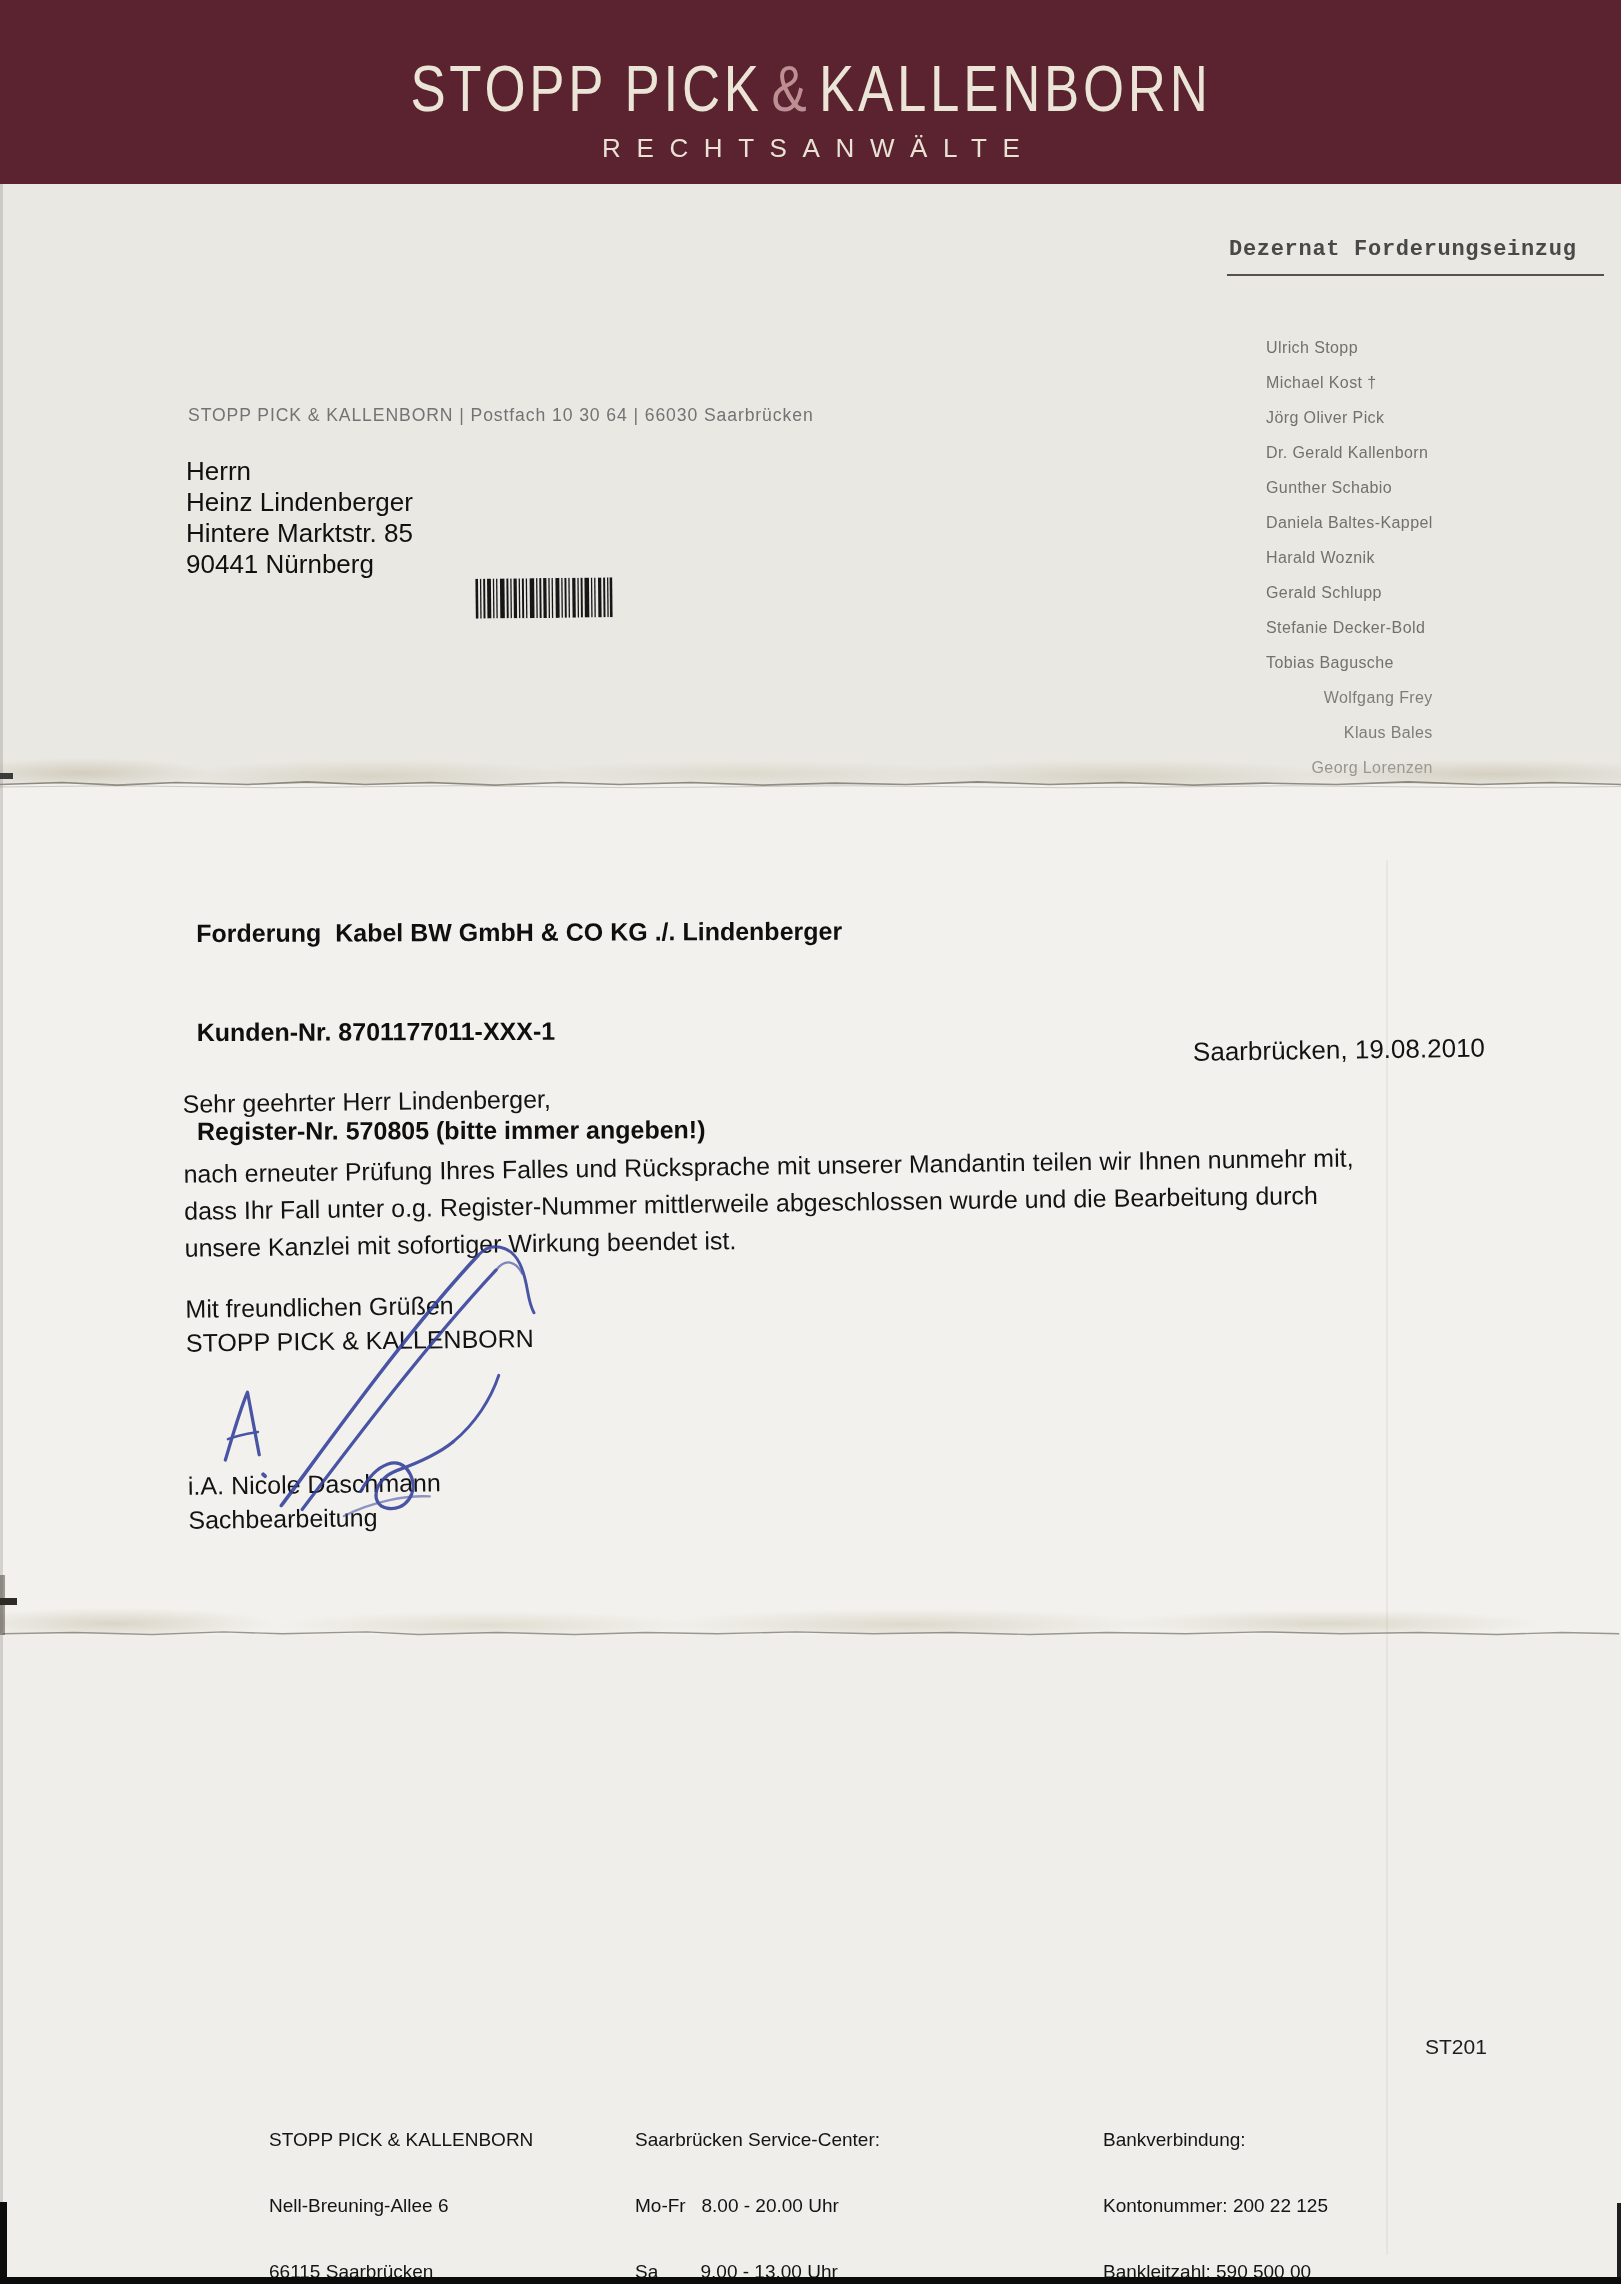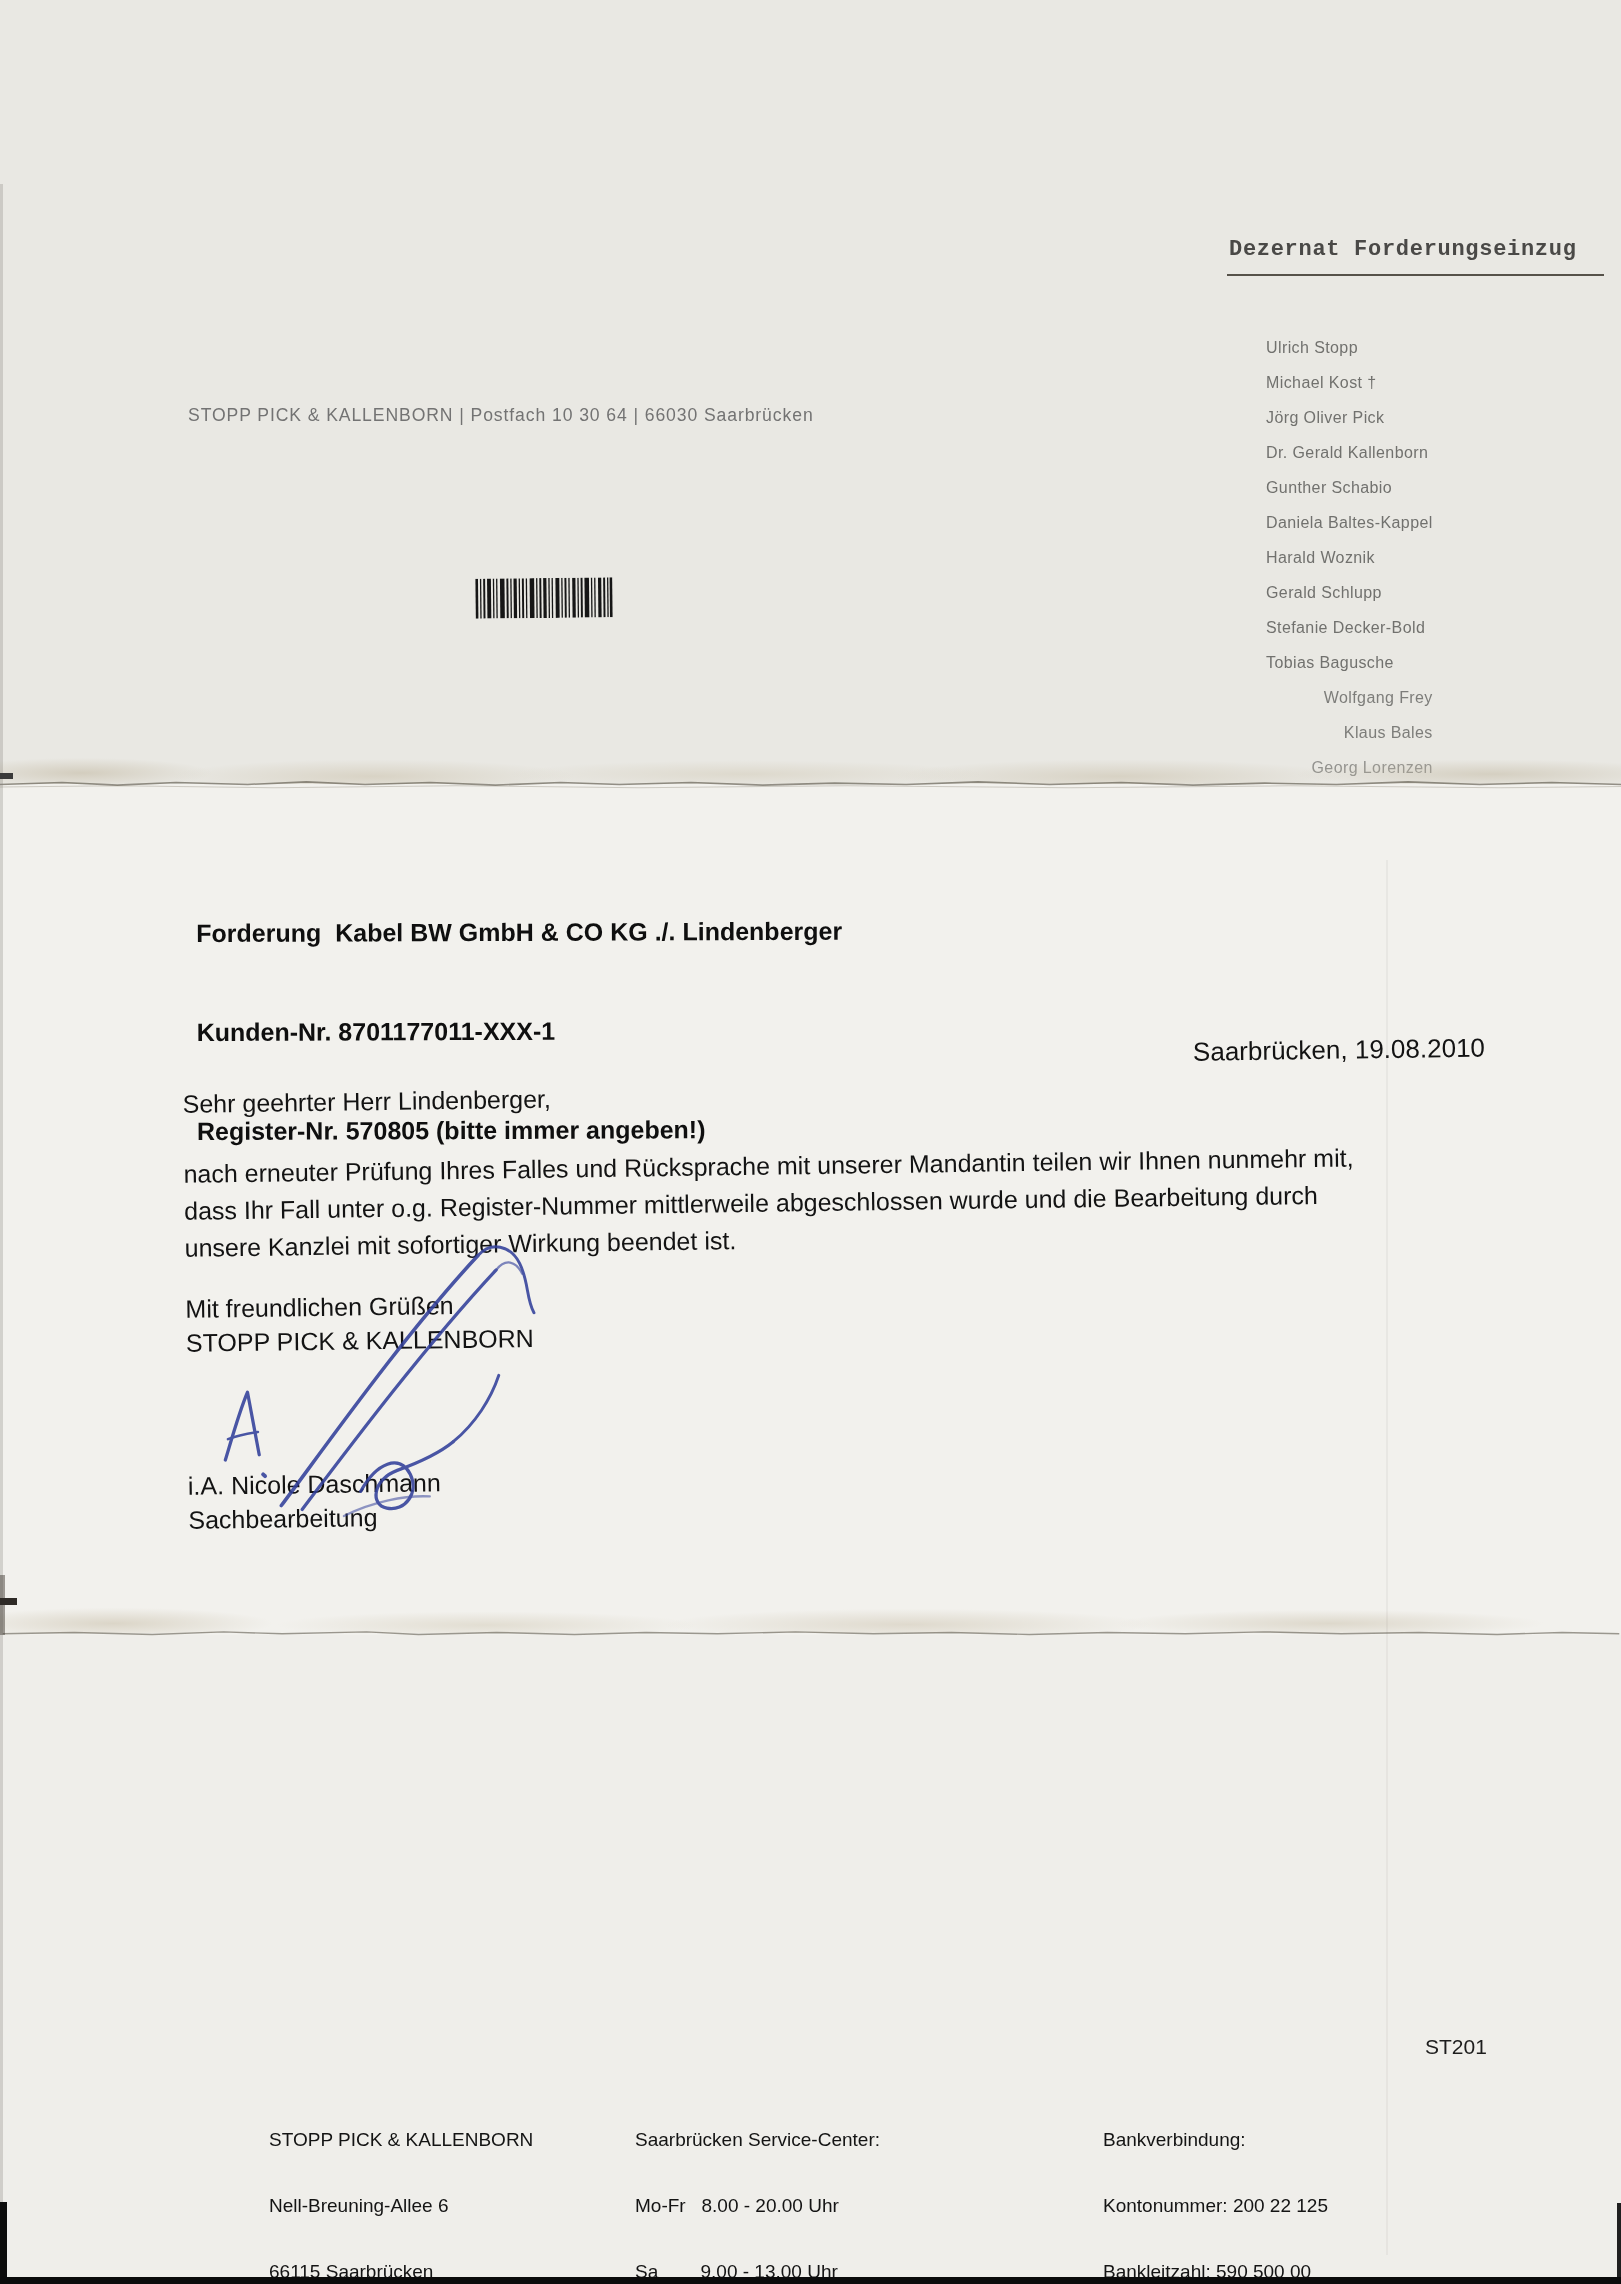--- a/index.html
+++ b/index.html
@@ -71,40 +71,50 @@
   .edge-bottom{left:0;top:2277px;width:1622px;height:7.2px;background:#0b0b0b;}
 </style>
 </head>
 <body>
 
 <div class="page">
 
   <div class="abs paper-mid"></div>
   <div class="abs paper-low"></div>
 
+  <div class="abs band">
+    <div class="abs band-title"><span>STOPP PICK</span><span class="amp">&amp;</span><span>KALLENBORN</span></div>
+    <div class="abs band-sub">RECHTSANWÄLTE</div>
+  </div>
 
   <div class="abs dept">Dezernat Forderungseinzug</div>
   <div class="abs dept-rule"></div>
   <div class="abs attorneys">
     <div>Ulrich Stopp</div>
     <div>Michael Kost †</div>
     <div>Jörg Oliver Pick</div>
     <div>Dr. Gerald Kallenborn</div>
     <div>Gunther Schabio</div>
     <div>Daniela Baltes-Kappel</div>
     <div>Harald Woznik</div>
     <div>Gerald Schlupp</div>
     <div>Stefanie Decker-Bold</div>
     <div>Tobias Bagusche</div>
     <div>Wolfgang Frey</div>
     <div>Klaus Bales</div>
     <div>Georg Lorenzen</div>
   </div>
 
   <div class="abs return-line">STOPP PICK &amp; KALLENBORN | Postfach 10 30 64 | 66030 Saarbrücken</div>
+  <div class="abs recipient">
+    <div>Herrn</div>
+    <div>Heinz Lindenberger</div>
+    <div>Hintere Marktstr. 85</div>
+    <div>90441 Nürnberg</div>
+  </div>
 
   <svg class="abs barcode" width="138" height="40" viewBox="0 0 212 62" style="transform:rotate(-0.6deg);">
     <g fill="#161616">
       <rect x="0" width="4" height="62"></rect>
         <rect x="7" width="2" height="62"></rect>
         <rect x="12" width="3" height="62"></rect>
       <rect x="18" width="6" height="62"></rect>
         <rect x="27" width="2" height="62"></rect>
         <rect x="32" width="2" height="62"></rect>
       <rect x="38" width="7" height="62"></rect>

